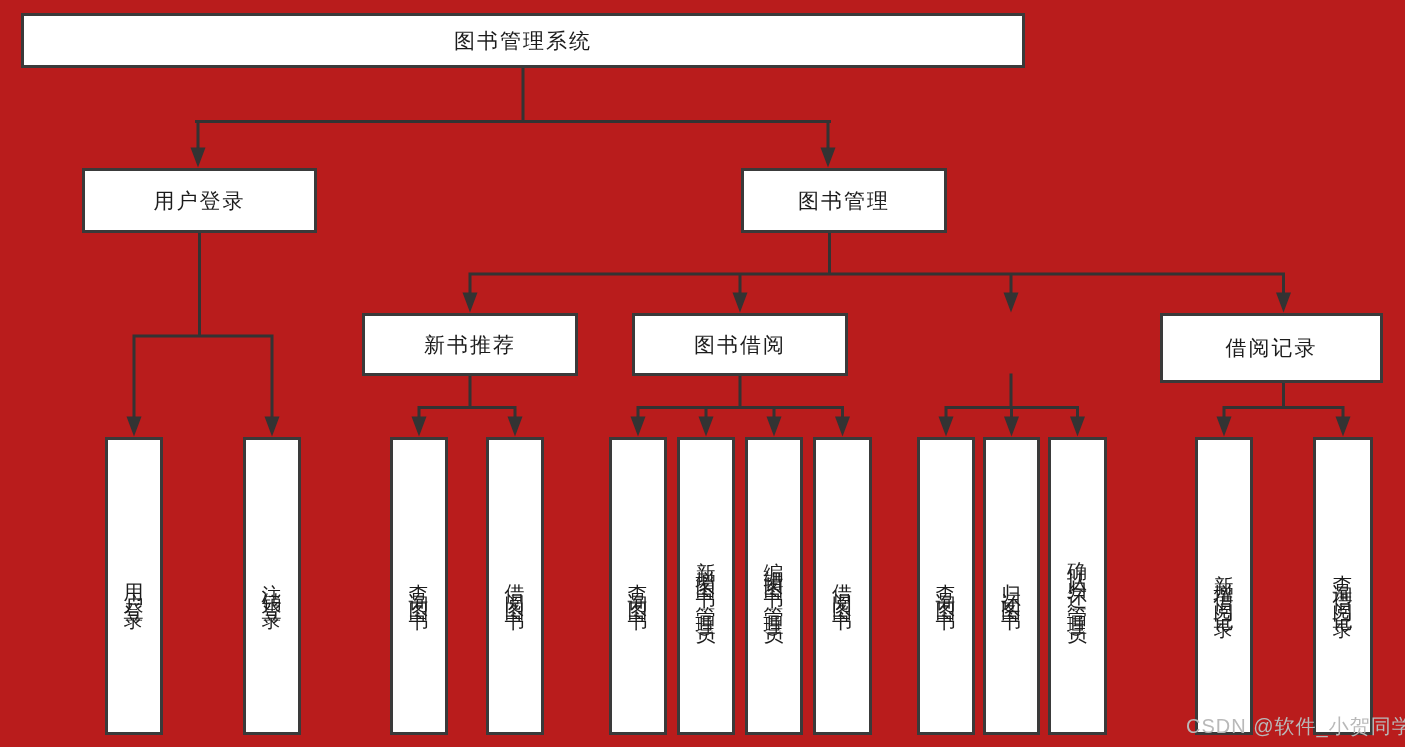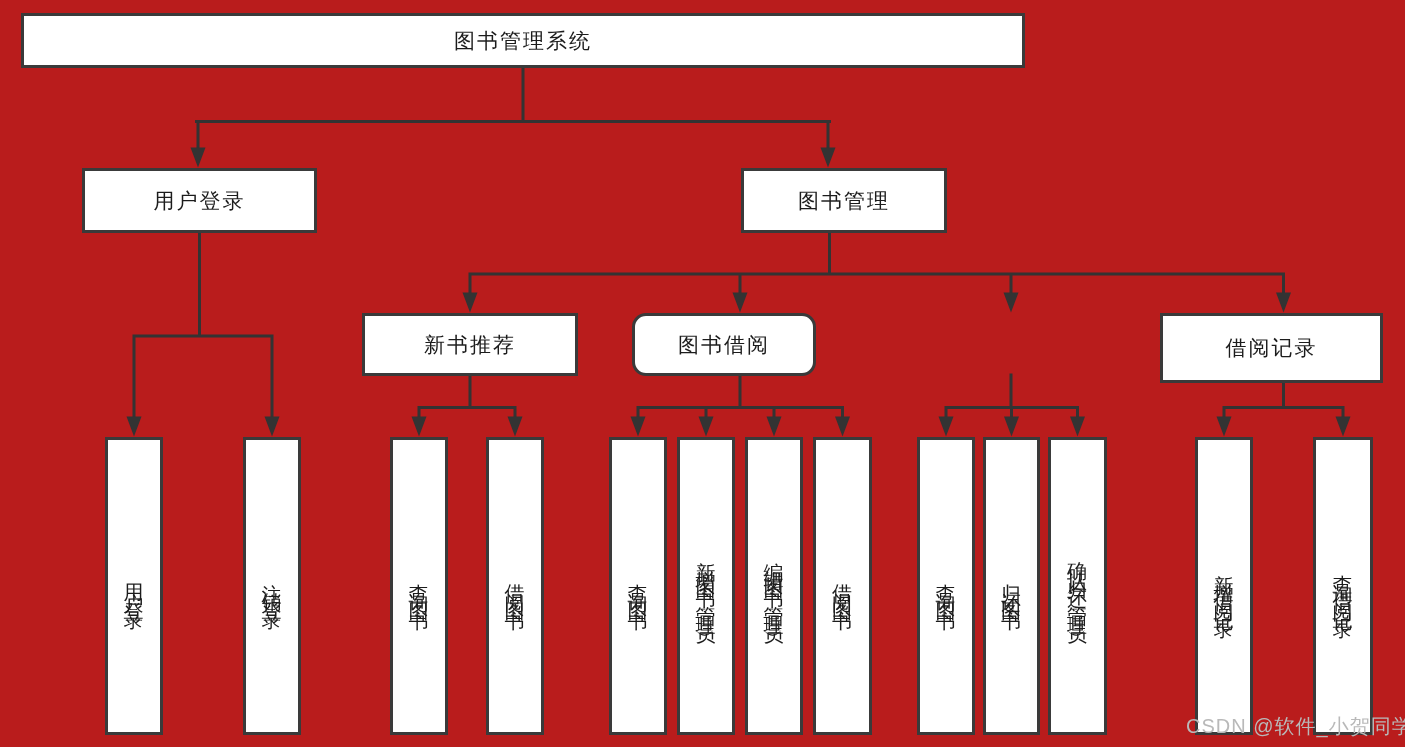--- a/index.html
+++ b/index.html
@@ -105,21 +105,21 @@
   <div class="node" style="left:82px; top:168px; width:235px; height:65px;">
     <span class="hlabel">用户登录</span>
   </div>
   <div class="node" style="left:712px; top:168px; width:206px; height:65px;margin-left:29px;">
     <span class="hlabel">图书管理</span>
   </div>
 
   <div class="node" style="left:362px; top:313px; width:216px; height:63px;">
     <span class="hlabel">新书推荐</span>
   </div>
-  <div class="node" style="left:632px; top:313px; width:184px; height:63px;border-radius:14px;">
+  <div class="node" style="left:632px; top:313px; width:216px; height:63px;">
     <span class="hlabel">图书借阅</span>
   </div>
   <div class="node" style="left:1160px; top:313px; width:223px; height:70px;">
     <span class="hlabel">借阅记录</span>
   </div>
 
   <div class="node" style="left:105px; top:437px; width:58px; height:298px;">
     <span class="vlabel">用户登录</span>
   </div>
   <div class="node" style="left:243px; top:437px; width:58px; height:298px;">

